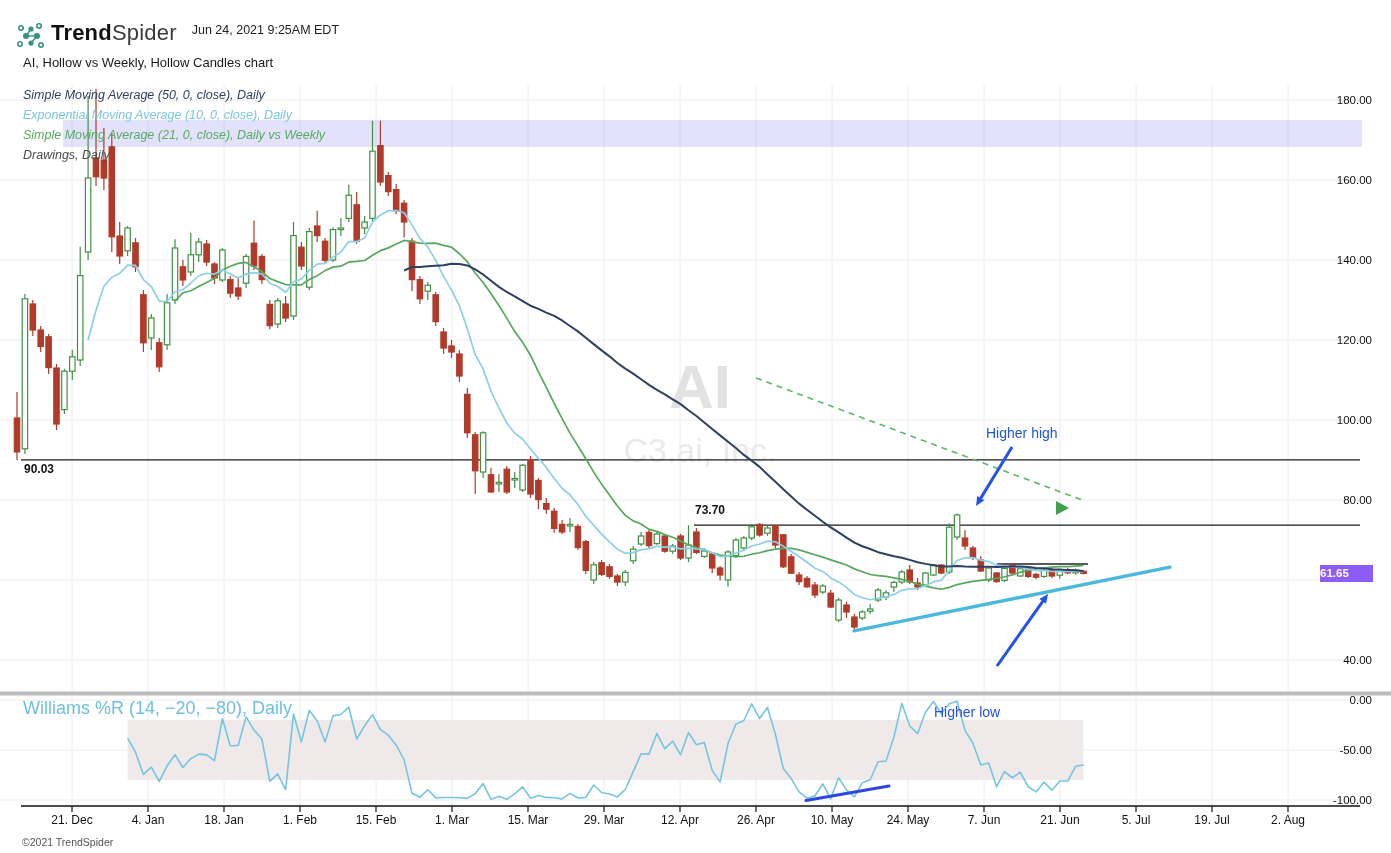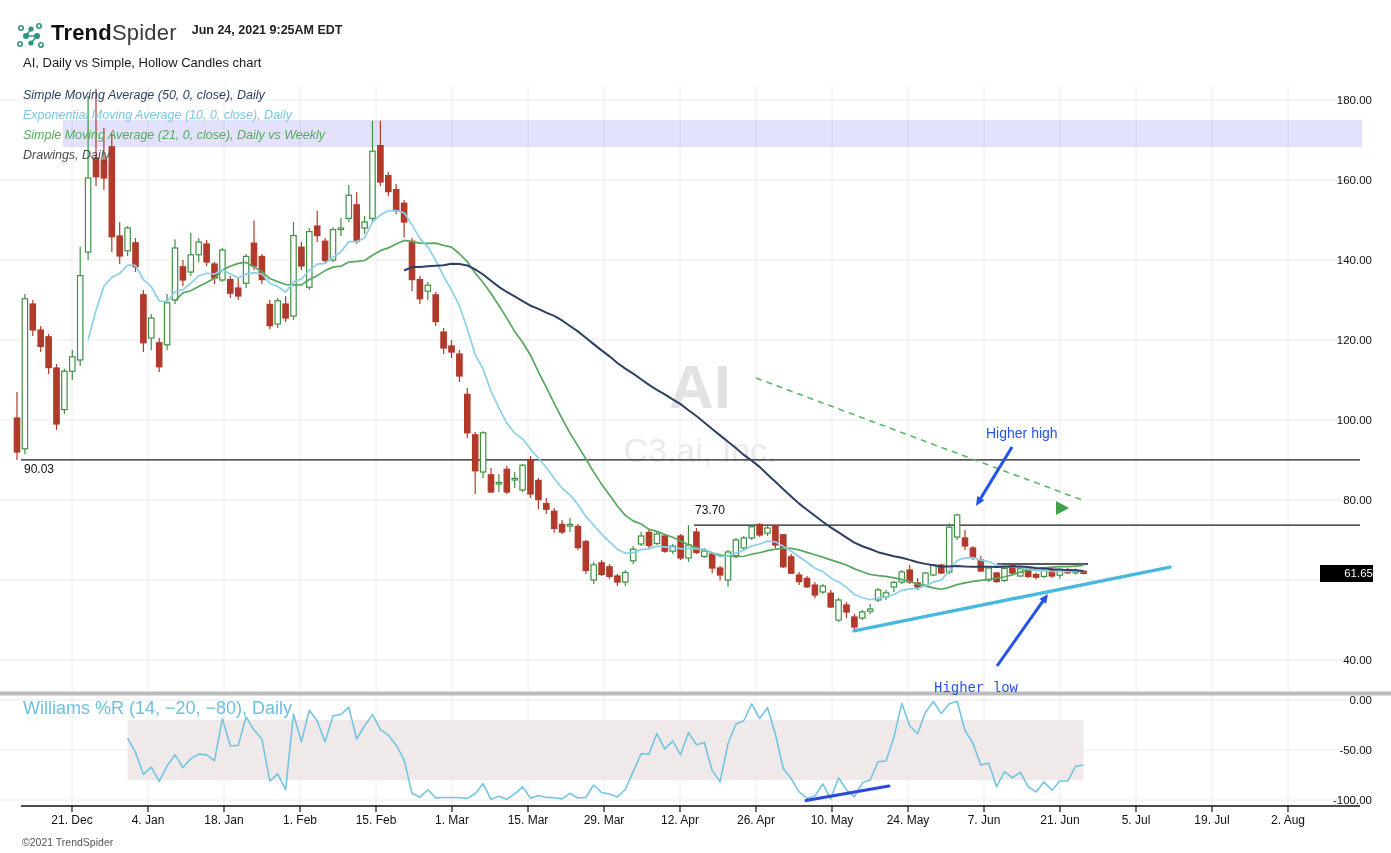--- a/index.html
+++ b/index.html
@@ -3,29 +3,29 @@
 <meta charset="utf-8">
 <style>
   html,body{margin:0;padding:0;background:#fff;}
   #screen{position:relative;width:1391px;height:853px;background:#fff;overflow:hidden;
           font-family:"Liberation Sans",sans-serif;-webkit-font-smoothing:antialiased;}
   #chart-svg{position:absolute;left:0;top:0;}
   .hdr{position:absolute;left:16px;top:20px;display:flex;align-items:flex-start;gap:5px;}
   .brand{font-size:22px;letter-spacing:.2px;color:#111;}
   .brand b{font-weight:bold;color:#111;}
   .brand span{font-weight:300;color:#3a3a3a;}
-  .dt{font-size:12.5px;color:#222;margin-left:10px;padding-top:3px;font-weight:bold;}
+  .dt{font-size:12.5px;color:#222;margin-left:10px;padding-top:3px;font-weight:normal;}
   .title{position:absolute;left:23px;top:55px;font-size:13px;color:#1a1a1a;}
   .legend{position:absolute;left:23px;top:85px;font-style:italic;}
   .legend .row{font-size:12.5px;height:20px;line-height:20px;cursor:pointer;}
   .wrlabel{position:absolute;left:23px;top:698px;font-size:18px;}
-  .lvl{position:absolute;font-size:12px;font-weight:normal;color:#111;}
+  .lvl{position:absolute;font-size:12px;font-weight:bold;color:#111;}
   .ann{position:absolute;font-size:14px;color:#2353e8;}
-  .badge{position:absolute;left:1320px;top:565px;width:53px;height:17px;background:#000000;
-         color:#fff;font-size:11.5px;font-weight:normal;text-align:right;line-height:17px;}
+  .badge{position:absolute;left:1320px;top:565px;width:53px;height:17px;background:#8b5cf6;
+         color:#fff;font-size:11.5px;font-weight:bold;text-align:left;line-height:17px;}
   .copy{position:absolute;left:22px;top:836px;font-size:10.5px;color:#555;}
 </style>
 </head>
 <body>
 <div id="screen">
 
 <svg id="chart-svg" width="1391" height="853">
       <line x1="72" y1="85" x2="72" y2="806" stroke="#ececec" stroke-width="1"></line>
       <line x1="148" y1="85" x2="148" y2="806" stroke="#ececec" stroke-width="1"></line>
       <line x1="224" y1="85" x2="224" y2="806" stroke="#ececec" stroke-width="1"></line>
@@ -410,34 +410,34 @@
     <g stroke="#2e947f" stroke-width="1.4">
       <line x1="10" y1="16" x2="21" y2="16"></line>
           <line x1="15" y1="9" x2="10" y2="16"></line>
       <line x1="15" y1="23" x2="21" y2="16"></line>
     </g>
   </svg>
   <div class="brand"><b>Trend</b><span>Spider</span></div>
   <div class="dt">Jun 24, 2021 9:25AM EDT</div>
 </div>
 
-<div class="title">AI, Daily vs Simple, Hollow Candles chart</div>
+<div class="title">AI, Hollow vs Weekly, Hollow Candles chart</div>
 
 <div class="legend">
   <div class="row" style="color:#2e3f63">Simple Moving Average (50, 0, close), Daily</div>
   <div class="row" style="color:#79c6e2">Exponential Moving Average (10, 0, close), Daily</div>
   <div class="row" style="color:#56ab5c">Simple Moving Average (21, 0, close), Daily vs Weekly</div>
   <div class="row" style="color:#4a4a4a">Drawings, Daily</div>
 </div>
 
 <div class="wrlabel" style="color:#6ec0e0">Williams %R (14, −20, −80), Daily</div>
 
 <div class="lvl" style="left:24px;top:462px;">90.03</div>
 <div class="lvl" style="left:695px;top:503px;">73.70</div>
 
 <div class="ann" style="left:986px;top:425px;">Higher high</div>
-<div class="ann" style="left:934px;top:680px;font-family:Liberation Mono, monospace;">Higher low</div>
+<div class="ann" style="left:934px;top:704px;">Higher low</div>
 
 <div class="badge">61.65</div>
 
 <div class="copy">©2021 TrendSpider</div>
 
 </div>
 
 </body></html>

